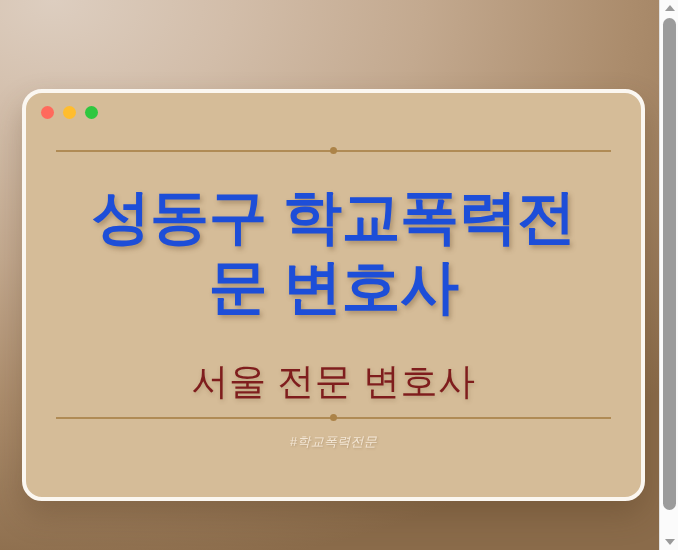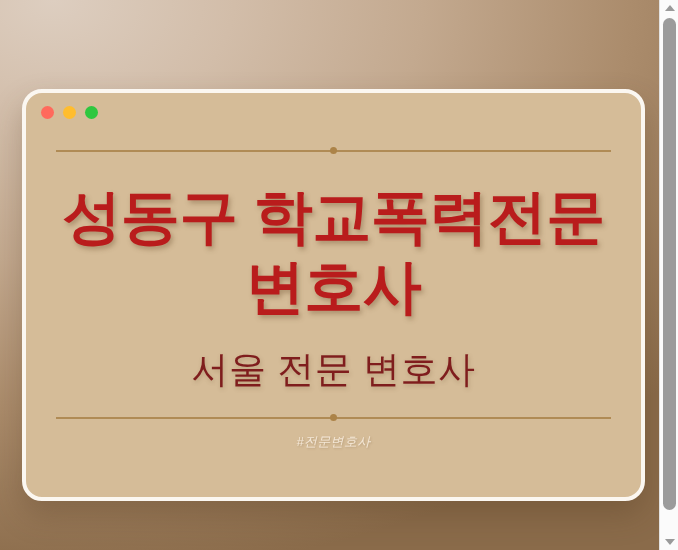--- a/index.html
+++ b/index.html
@@ -120,26 +120,26 @@
     flex: 1 1 auto;
     display: flex;
     flex-direction: column;
     align-items: center;
     justify-content: center;
     text-align: center;
     padding: 4px 0 0 0;
   }
 
   #title {
-    margin: 4px;
+    margin: 16px;
     font-size: 59px;
     line-height: 1.18;
     font-weight: 700;
     letter-spacing: -0.5px;
-    color: #b91c1c;
+    color: #1d4ed8;
     text-shadow: 2px 3px 5px rgba(120, 92, 58, 0.45);
     max-width: 560px;
   }
 
   #subtitle {
     margin: 22px 0 0 0;
     font-size: 37px;
     line-height: 1.2;
     font-weight: 400;
     letter-spacing: 0.5px;
@@ -227,21 +227,21 @@
         <div id="headline">
           <h1 id="title">성동구 학교폭력전문 변호사</h1>
           <p id="subtitle">서울 전문 변호사</p>
         </div>
 
         <div class="divider" id="divider-bottom">
           <span class="rule"></span>
           <span class="node"></span>
         </div>
 
-        <div id="hashtag">#전문변호사</div>
+        <div id="hashtag">#학교폭력전문</div>
 
       </div>
 
     </div>
 
   </div>
 
   <div id="scrollbar">
     <div class="scroll-arrow" id="scroll-up">
       <span class="arrow-glyph"></span>

